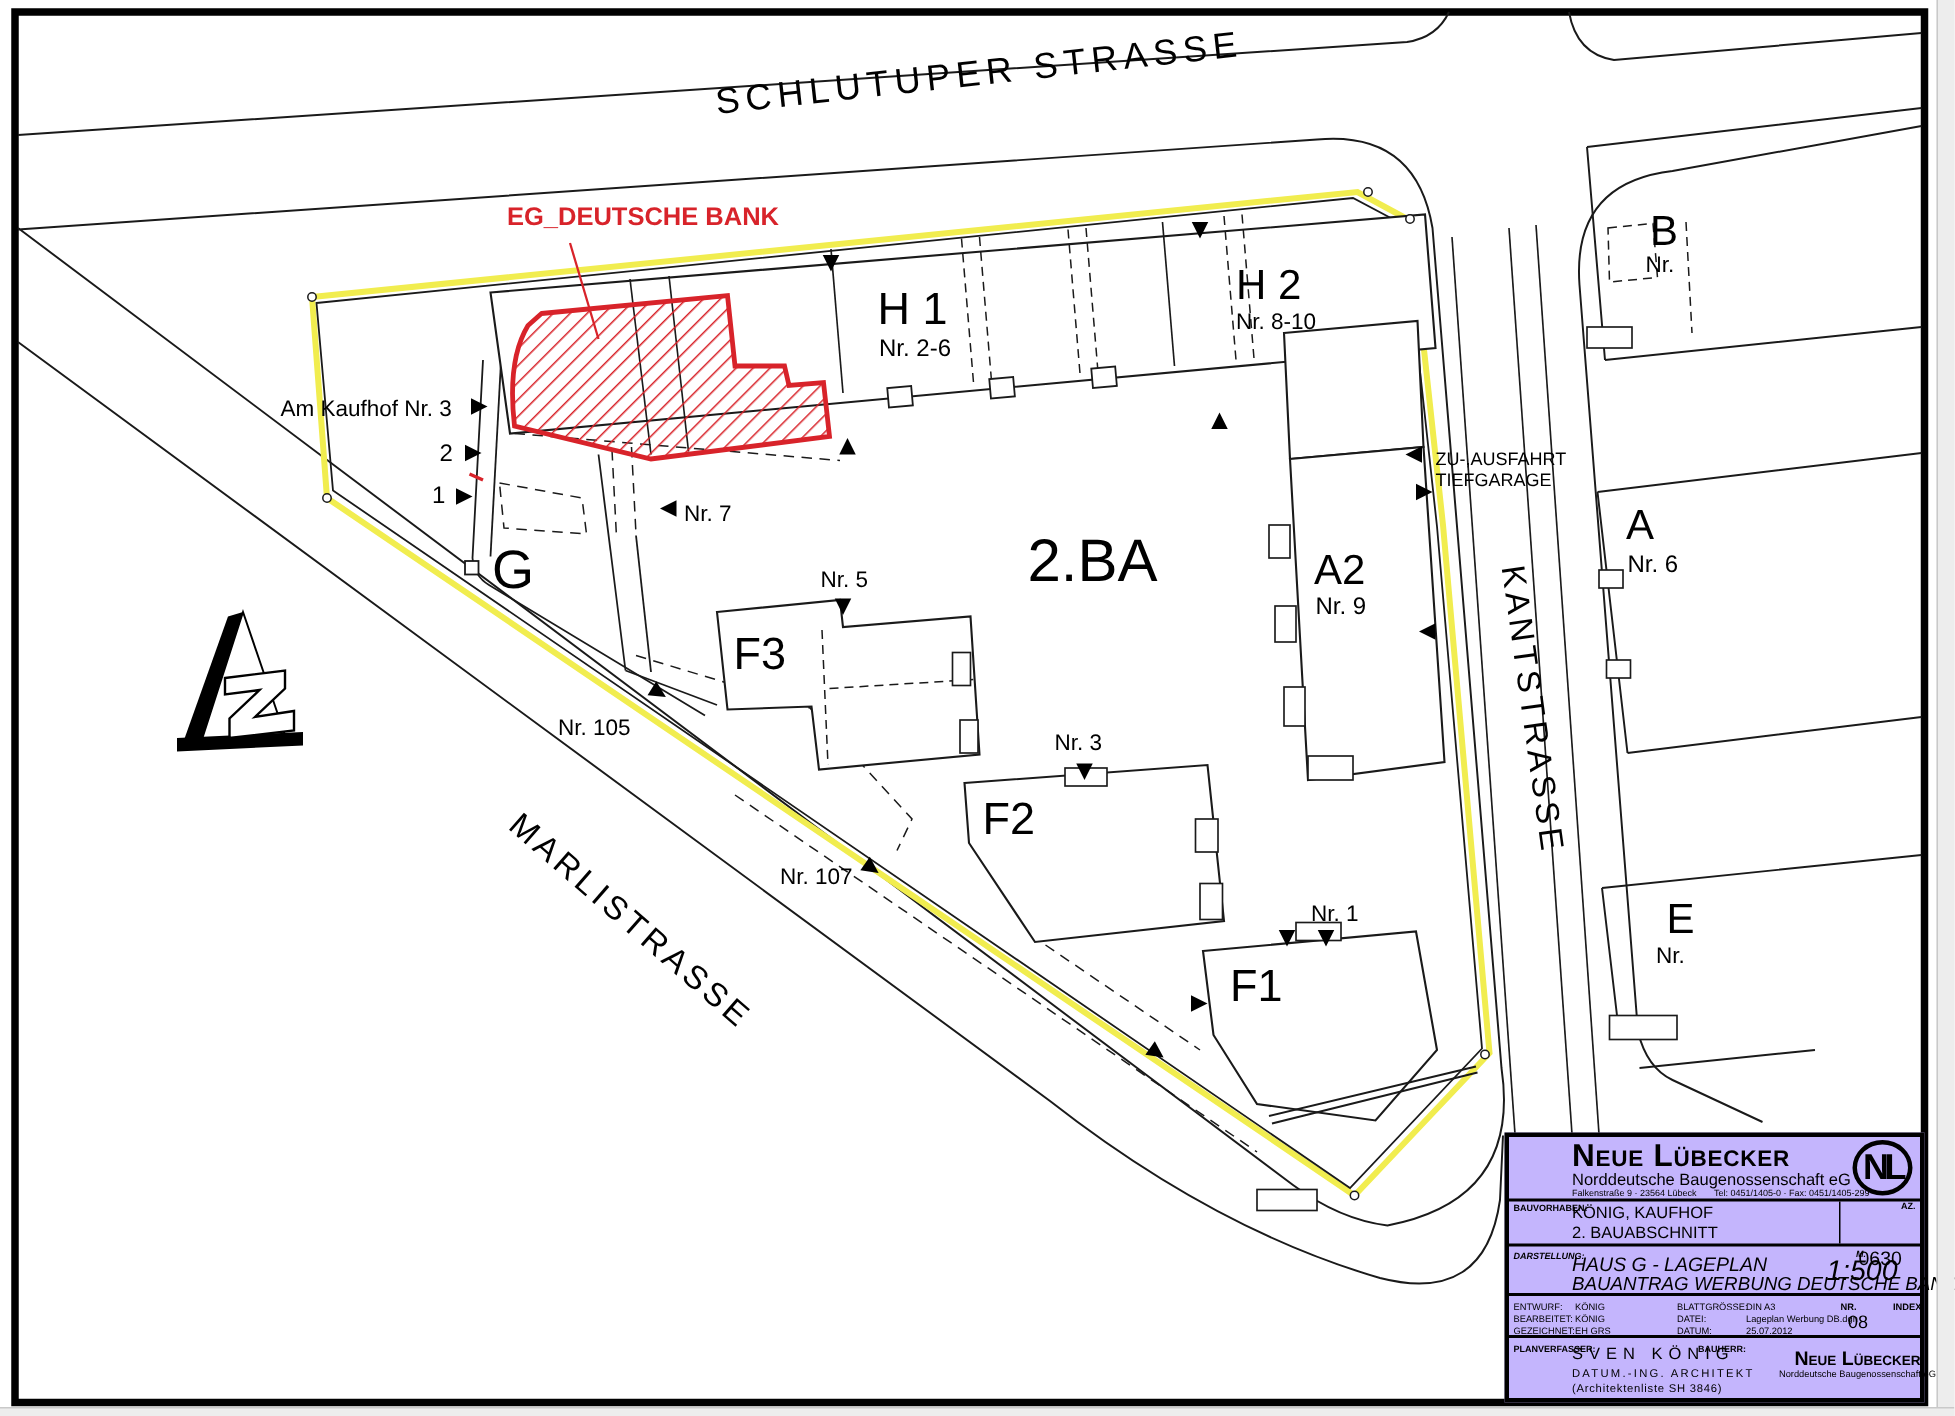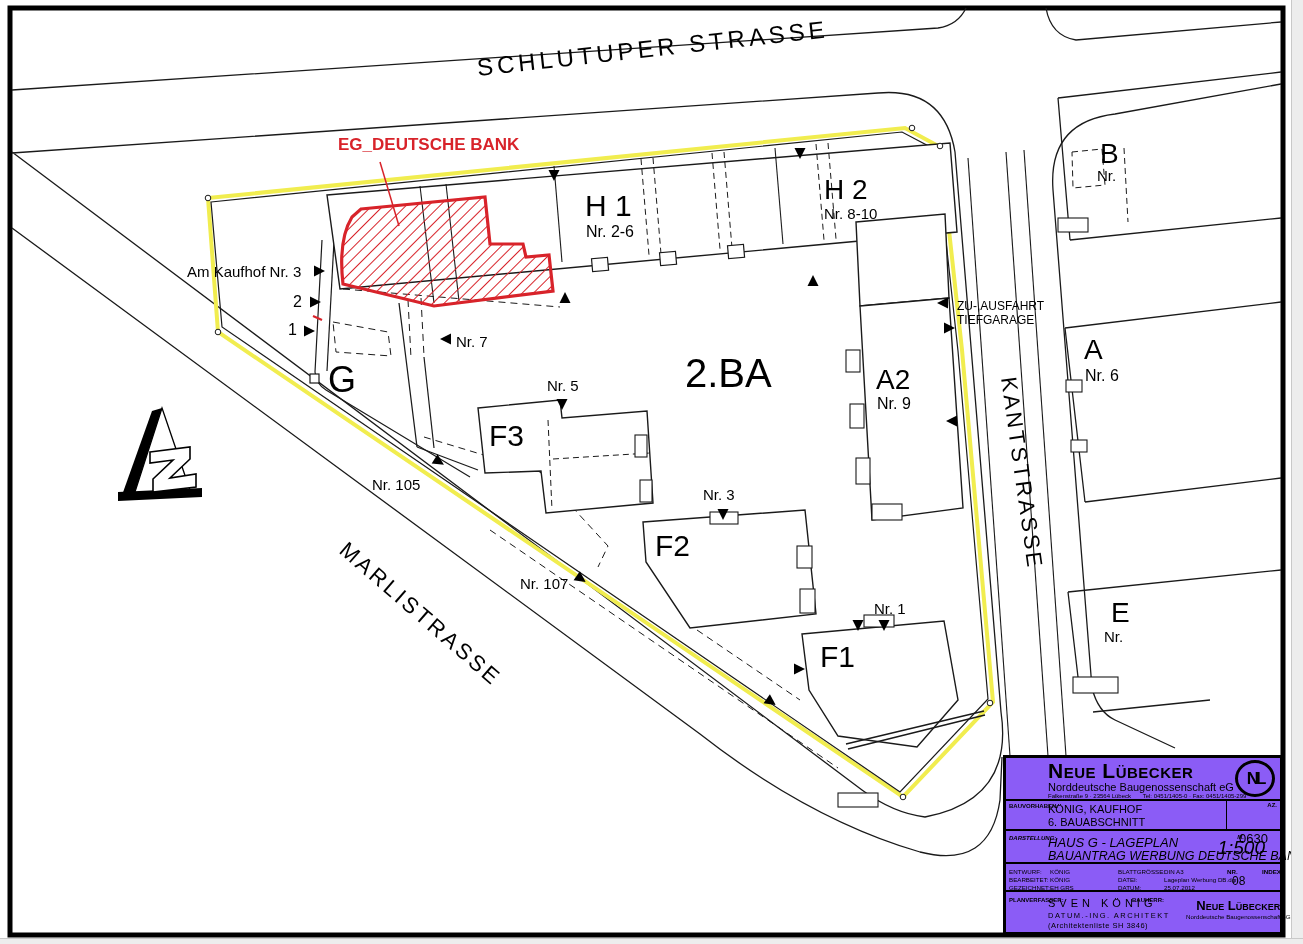--- a/index.html
+++ b/index.html
@@ -2,30 +2,30 @@
 <html><head>
 <meta charset="utf-8">
 <style>
   html,body{margin:0;padding:0;background:#ececec;font-family:"Liberation Sans",sans-serif;}
   .stage{position:relative;width:1303px;height:944px;background:#ffffff;overflow:hidden;}
   .stage svg{position:absolute;left:0;top:0;}
   .edge-right{position:absolute;top:0;left:1291px;width:12px;height:944px;background:#ededed;border-left:1px solid #c9c9c9;}
   .edge-bottom{position:absolute;left:0;top:938px;width:1303px;height:6px;background:#ededed;border-top:1px solid #c9c9c9;}
 
   
-  .tblock{position:absolute;left:1003px;top:755px;width:280px;height:180px;background:#8b5cf6;
+  .tblock{position:absolute;left:1003px;top:755px;width:280px;height:180px;background:#c4b5fd;
           border:3px solid #000;box-sizing:border-box;font-family:"Liberation Sans",sans-serif;color:#000;}
   .tblock *{box-sizing:border-box;}
   .tb-header{position:absolute;left:0;top:0;right:0;height:43px;border-bottom:2px solid #000;}
   .tb-company{position:absolute;left:42px;top:1px;font-size:21px;font-weight:bold;font-variant:small-caps;letter-spacing:.5px;white-space:nowrap;}
   .tb-sub{position:absolute;left:42px;top:23px;font-size:11px;white-space:nowrap;}
   .tb-addr{position:absolute;left:42px;top:35px;font-size:6px;white-space:nowrap;}
   .tb-addr span{margin-right:10px;}
   .tb-logo{position:absolute;right:5px;top:2px;width:40px;height:37px;border:3px solid #000;border-radius:50%;
-           display:flex;align-items:center;justify-content:center;font-weight:900;font-size:17px;letter-spacing:-3px;}
+           display:flex;align-items:center;justify-content:center;font-weight:900;font-size:24px;letter-spacing:-3px;}
   .tb-row{position:absolute;left:0;right:0;}
   .tb-r1{top:43px;height:30px;border-bottom:2px solid #000;}
   .tb-r2{top:75px;height:31px;border-bottom:2px solid #000;font-style:italic;}
   .tb-r3{top:108px;height:26px;border-bottom:2px solid #000;}
   .tb-r4{top:136px;height:38px;}
   .tb-lbl{position:absolute;font-size:6px;font-weight:bold;white-space:nowrap;}
   .tb-main1{position:absolute;left:42px;top:2px;font-size:11px;line-height:13px;white-space:nowrap;}
   .tb-az{position:absolute;right:0;top:0;width:54px;height:100%;border-left:1.5px solid #000;}
   .tb-az .tb-lbl{right:3px;top:1px;}
   .tb-az-val{position:absolute;left:12px;top:10px;font-size:13px;margin-top:20px;}
@@ -265,21 +265,21 @@
       <span>Falkenstraße 9 · 23564 Lübeck</span>
       <span>Tel: 0451/1405-0 · Fax: 0451/1405-299</span>
     </div>
     <div class="tb-logo">NL</div>
   </div>
 
   <div class="tb-row tb-r1">
     <span class="tb-lbl" style="left:3px;top:2px;">BAUVORHABEN:</span>
     <div class="tb-main1">
       <div>KÖNIG, KAUFHOF</div>
-      <div>6. BAUABSCHNITT</div>
+      <div>2. BAUABSCHNITT</div>
     </div>
     <div class="tb-az">
       <span class="tb-lbl">AZ.</span>
       <span class="tb-az-val">0630</span>
     </div>
   </div>
 
   <div class="tb-row tb-r2">
     <span class="tb-lbl" style="left:3px;top:2px;">DARSTELLUNG:</span>
     <div class="tb-d1">HAUS G - LAGEPLAN</div>

